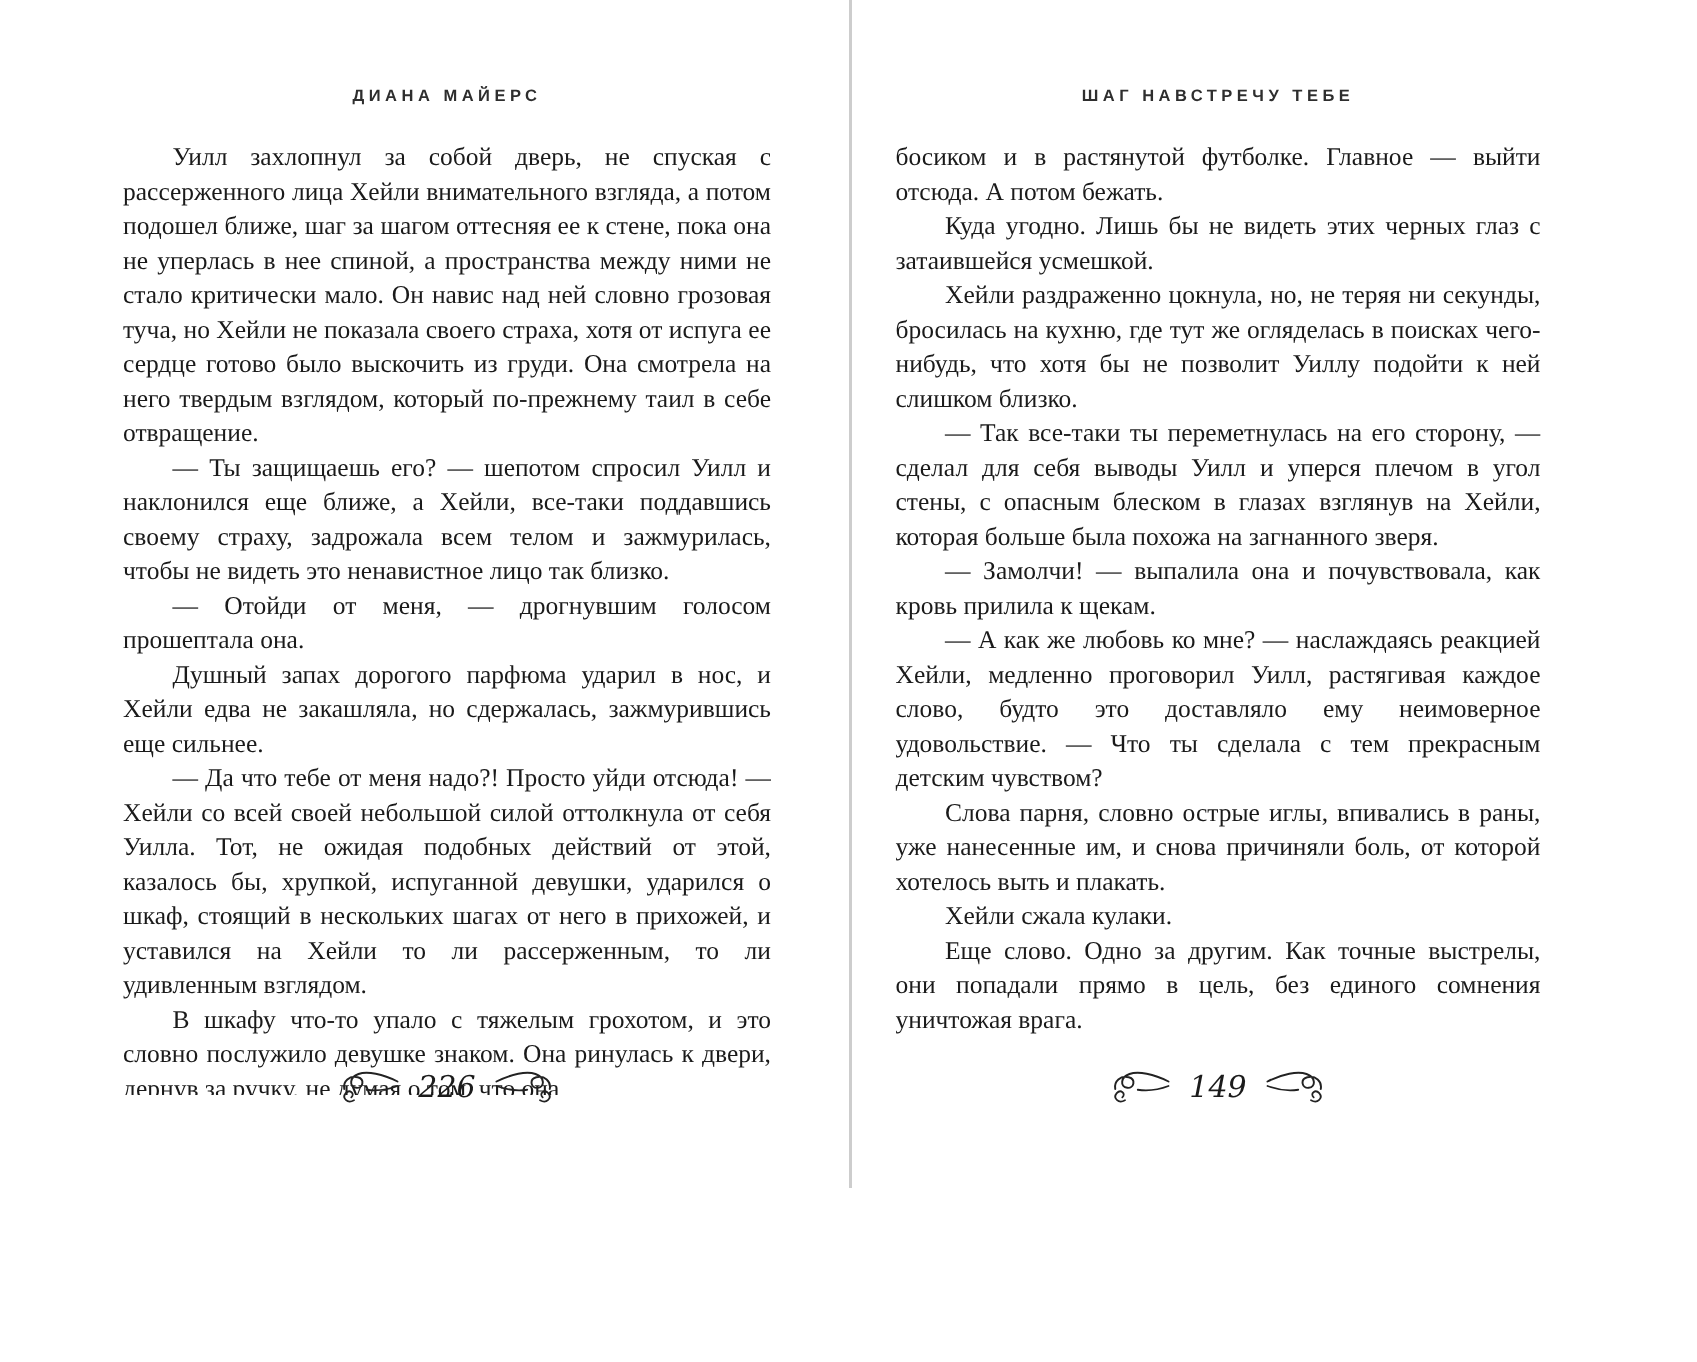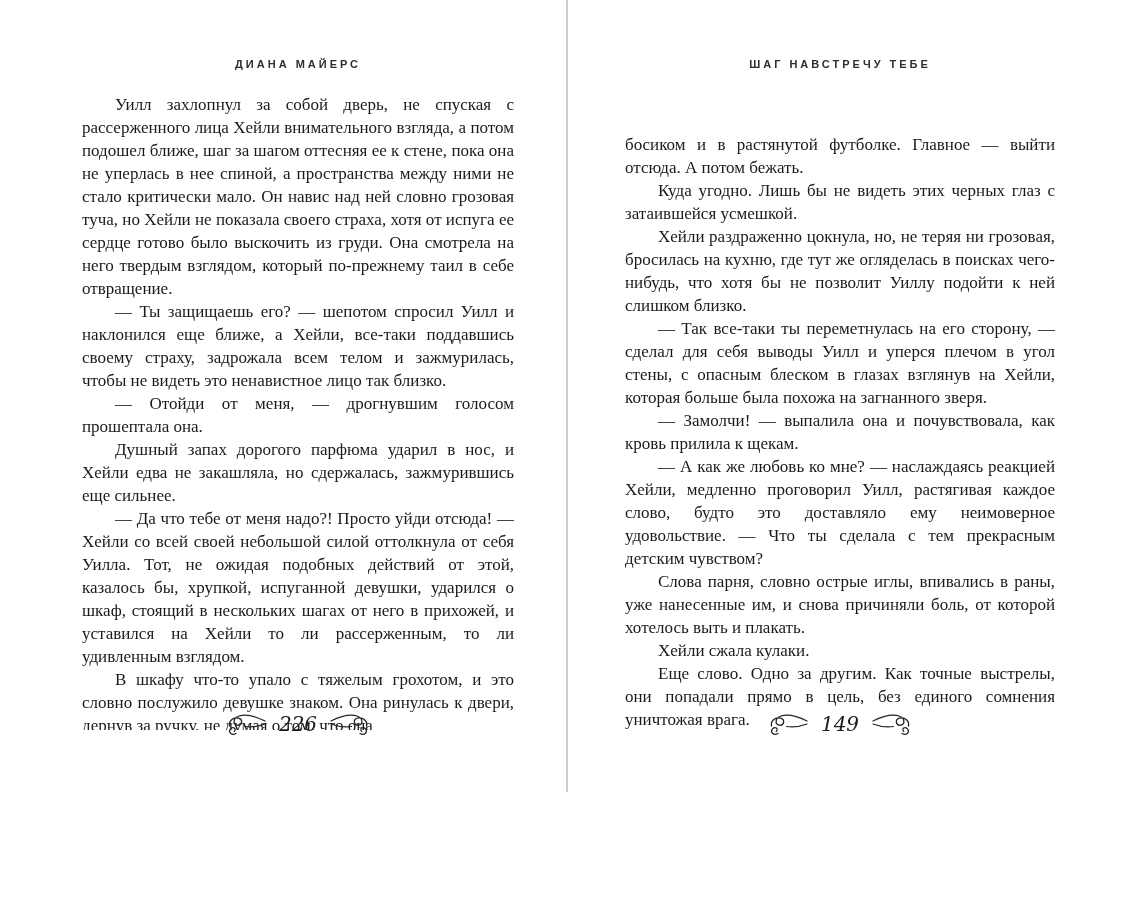--- a/index.html
+++ b/index.html
@@ -22,21 +22,21 @@
     width: 2px;
     height: 100%;
     background: #cdcdcd;
   }
   .page {
     position: absolute;
     top: 0;
     height: 100%;
   }
   .page.left  { left: 0;     width: 566px; }
-  .page.right { left: 568px; width: 563px; border-radius: 16px; }
+  .page.right { left: 540px; width: 563px; border-radius: 16px; }
   .column {
     position: relative;
     height: 100%;
   }
   .page.left  .column { margin: 0 52px 0 82px; }
   .page.right .column { margin: 0 76px 0 57px; }
   .running-head {
     position: absolute;
     top: 58px;
     left: 0;
@@ -62,21 +62,20 @@
     text-align: justify;
     hyphens: auto;
     -webkit-hyphens: auto;
   }
   .body-text p {
     margin: 0;
     text-indent: 33px;
   }
   .body-text p.noindent {
     text-indent: 0;
-    margin-top: 40px;
   }
   .footer {
     position: absolute;
     left: 0;
     right: 0;
     bottom: 50px;
     height: 34px;
     display: flex;
     align-items: center;
     justify-content: center;
@@ -143,21 +142,21 @@
     <div class="column">
       <div class="running-head">ШАГ НАВСТРЕЧУ ТЕБЕ</div>
 
       <div class="body-text">
 
           <p class="noindent">босиком и в растянутой футболке. Главное — выйти отсюда. А потом бежать.</p>
 
           <p>Куда угодно. Лишь бы не видеть этих черных глаз с затаившейся усмешкой.</p>
 
 
-          <p>Хейли раздраженно цокнула, но, не теряя ни грозовая, бросилась на кухню, где тут же огляделась в поисках чего-нибудь, что хотя бы не позволит Уиллу подойти к ней слишком близко.</p>
+          <p>Хейли раздраженно цокнула, но, не теряя ни секунды, бросилась на кухню, где тут же огляделась в поисках чего-нибудь, что хотя бы не позволит Уиллу подойти к ней слишком близко.</p>
 
           <p>— Так все-таки ты переметнулась на его сторону, — сделал для себя выводы Уилл и уперся плечом в угол стены, с опасным блеском в глазах взглянув на Хейли, которая больше была похожа на загнанного зверя.</p>
 
           <p>— Замолчи! — выпалила она и почувствовала, как кровь прилила к щекам.</p>
 
           <p>— А как же любовь ко мне? — наслаждаясь реакцией Хейли, медленно проговорил Уилл, растягивая каждое слово, будто это доставляло ему неимоверное удовольствие. — Что ты сделала с тем прекрасным детским чувством?</p>
 
 
           <p>Слова парня, словно острые иглы, впивались в раны, уже нанесенные им, и снова причиняли боль, от которой хотелось выть и плакать.</p>
 

